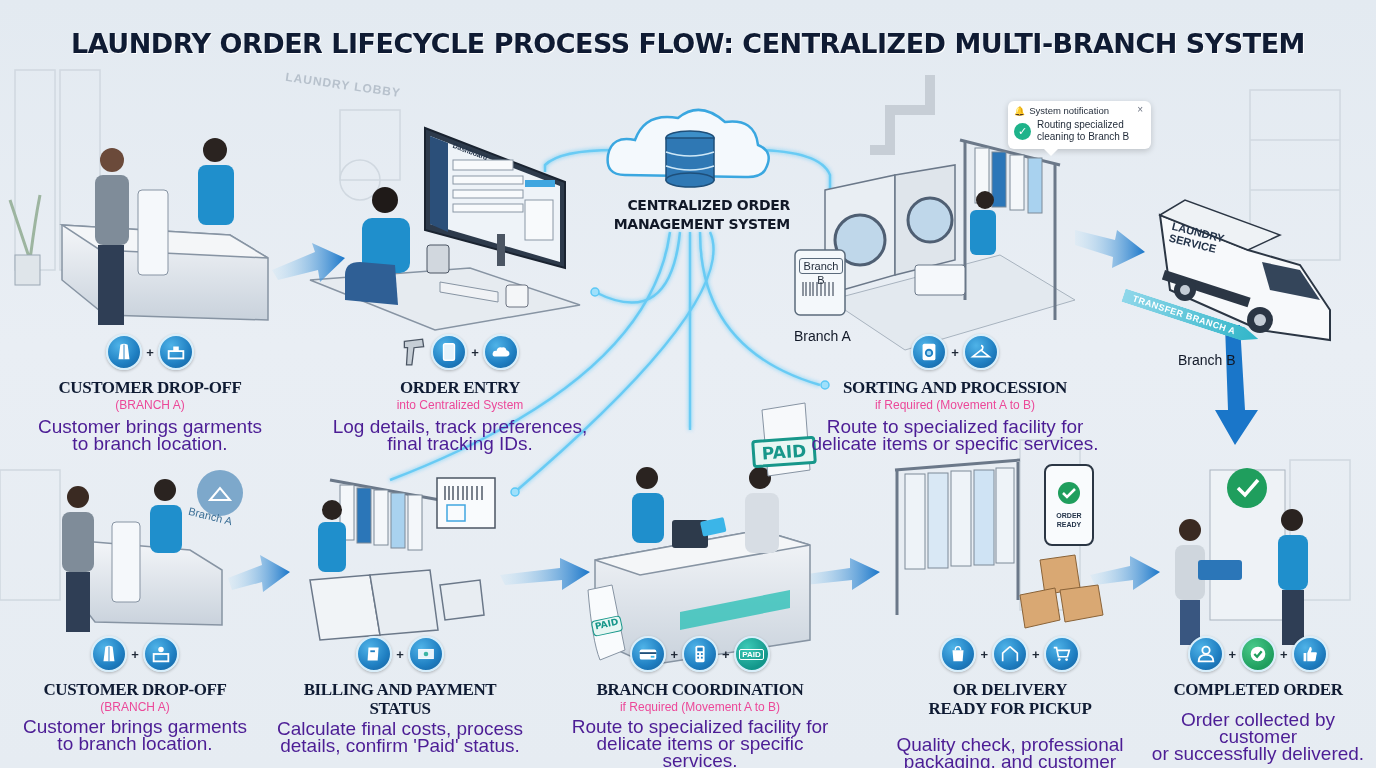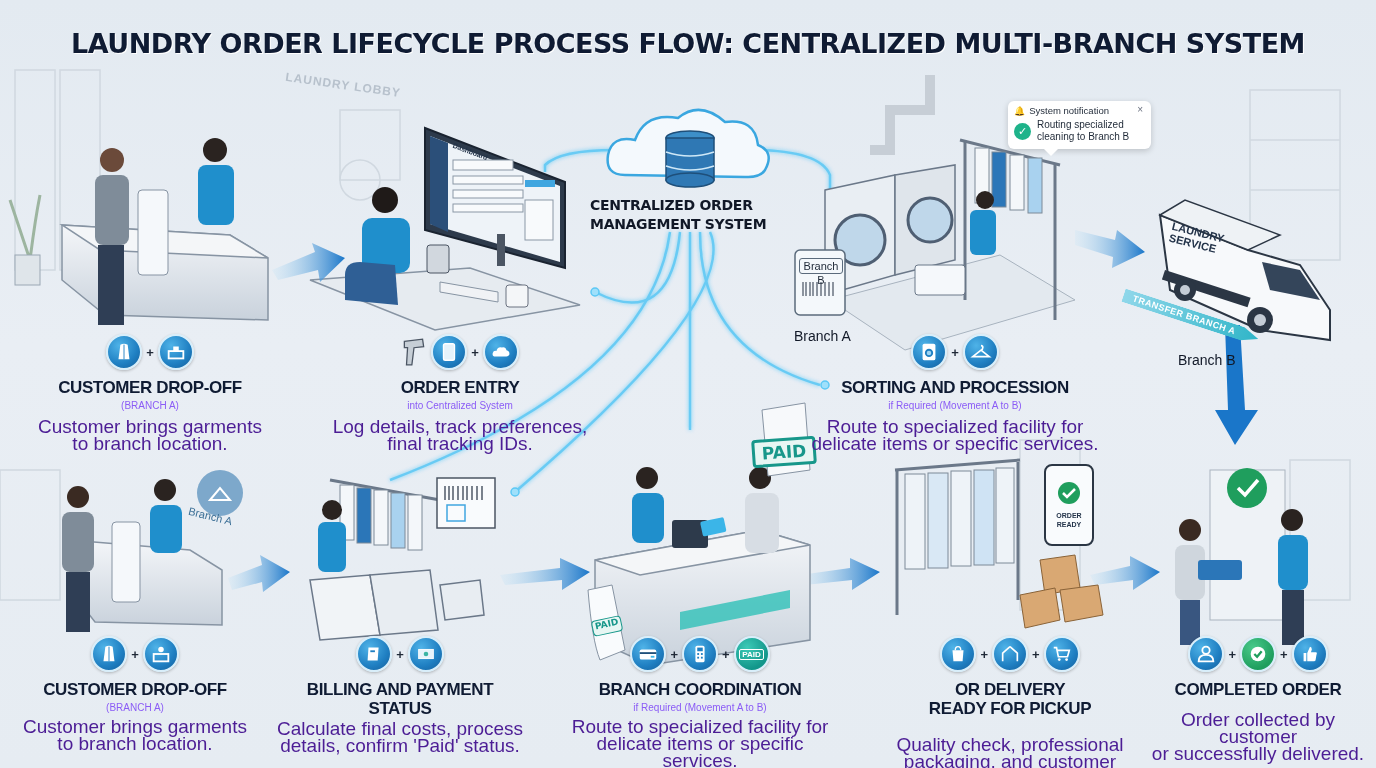--- a/index.html
+++ b/index.html
@@ -27,25 +27,25 @@
   .ic {
     width: 36px; height: 36px; border-radius: 50%;
     background: radial-gradient(circle at 35% 30%, #4fb3e8 0%, #1f7fc2 60%, #145e9a 100%);
     border: 2px solid #d8eefa; display: flex; align-items: center; justify-content: center;
     box-shadow: 0 1px 3px rgba(0,0,0,0.25);
   }
   .ic.green { background: radial-gradient(circle at 35% 30%, #48c98a 0%, #1f9e5d 70%); }
   .ic.teal { background: radial-gradient(circle at 35% 30%, #3ccab7 0%, #12968a 70%); }
   .ic svg { width: 22px; height: 22px; }
   .plus { font-weight: 700; font-size: 13px; color: #1f2937; }
-  .s-title { font-weight: 700; font-size: 17px; color: #0f1b33; line-height: 19px; font-family: Liberation Sans, sans-serif; letter-spacing: -0.4px; }
-  .s-sub { font-size: 10px; color: #8b5cf6; line-height: 17px; }
+  .s-title { font-weight: 700; font-size: 17px; color: #0f1b33; line-height: 19px; font-family: Liberation Serif, serif; letter-spacing: -0.4px; }
+  .s-sub { font-size: 12px; color: #ec4899; line-height: 17px; }
   .s-desc { font-size: 19px; color: #4c1d95; line-height: 17px; margin-top: 4px; }
   .center-label {
-    position: absolute; left: 590px; top: 196px; width: 200px; text-align: left;
+    position: absolute; left: 590px; top: 196px; width: 200px; text-align: right;
     font-family: "DejaVu Sans", sans-serif; font-weight: 600; font-size: 14px; line-height: 19px; color: #111827;
     letter-spacing: -0.3px;
   }
   .notif {
     position: absolute; left: 1008px; top: 101px; width: 143px; height: 48px;
     background: #ffffff; border-radius: 6px; box-shadow: 0 2px 6px rgba(0,0,0,0.18);
     font-size: 9.5px; color: #1f2937; padding: 4px 6px;
   }
   .notif:after {
     content: ""; position: absolute; left: 36px; bottom: -7px; border: 7px solid transparent;

